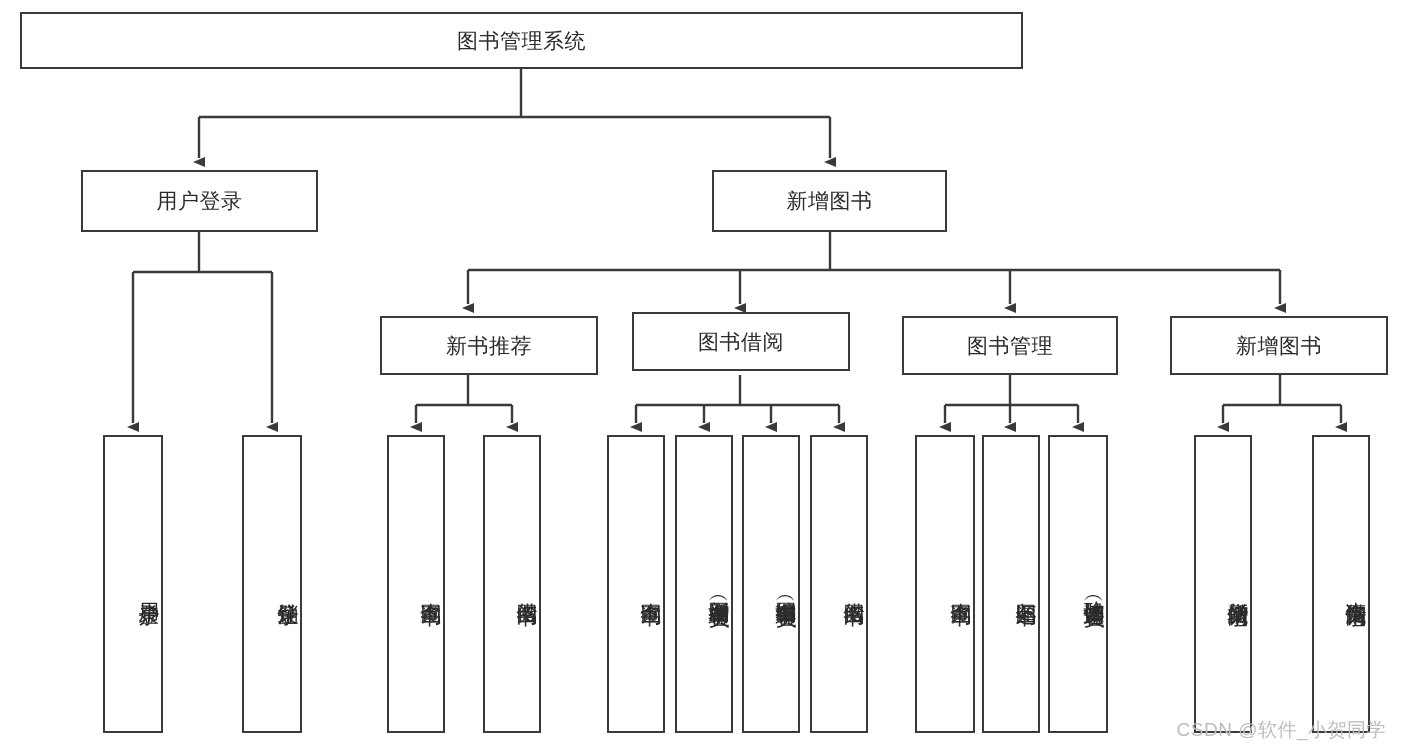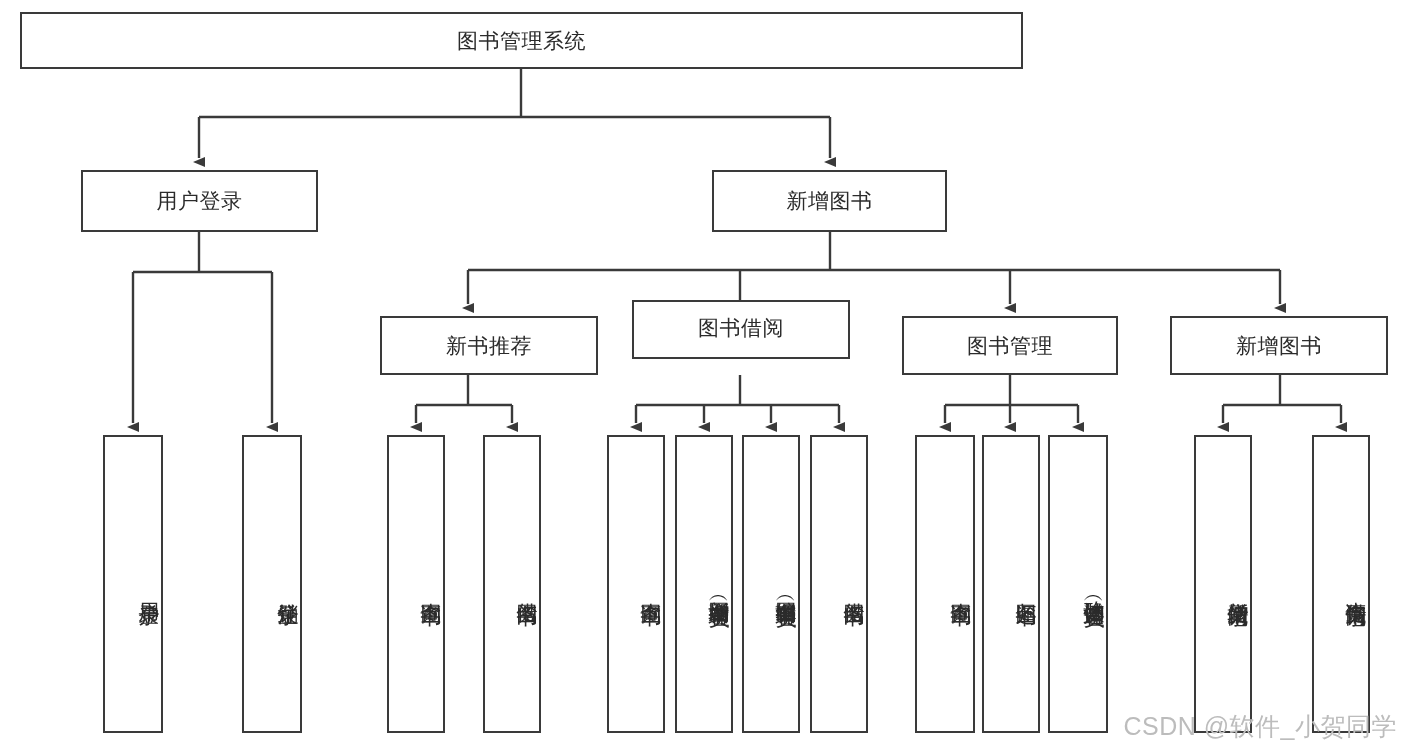--- a/index.html
+++ b/index.html
@@ -52,23 +52,23 @@
     justify-content: center;
     padding-top: 8px;
   }
   .node.vert .label {
     writing-mode: vertical-rl;
     text-orientation: upright;
     white-space: nowrap;
   }
   .watermark {
     position: absolute;
-    right: 8px;
+    right: 19px;
     bottom: 4px;
-    font-size: 25px;
+    font-size: 19px;
     color: #bcbcbc;
     letter-spacing: 0.5px;
     z-index: 5;
     white-space: nowrap;
   }
 </style>
 </head>
 <body>
 
 <div id="canvas">
@@ -130,21 +130,21 @@
   <div class="node horiz" style="left:81px; top:170px; width:237px; height:62px;">
     <span class="label">用户登录</span>
   </div>
   <div class="node horiz" style="left:712px; top:170px; width:235px; height:62px;">
     <span class="label">新增图书</span>
   </div>
 
   <div class="node horiz" style="left:380px; top:316px; width:218px; height:59px;">
     <span class="label">新书推荐</span>
   </div>
-  <div class="node horiz" style="left:632px; top:300px; width:218px; height:59px;font-family:Liberation Mono, monospace;">
+  <div class="node horiz" style="left:632px; top:312px; width:218px; height:59px;">
     <span class="label">图书借阅</span>
   </div>
   <div class="node horiz" style="left:902px; top:316px; width:216px; height:59px;">
     <span class="label">图书管理</span>
   </div>
   <div class="node horiz" style="left:1170px; top:316px; width:218px; height:59px;">
     <span class="label">新增图书</span>
   </div>
 
   <div class="node vert" style="left:103px; top:435px; width:60px; height:298px;">

